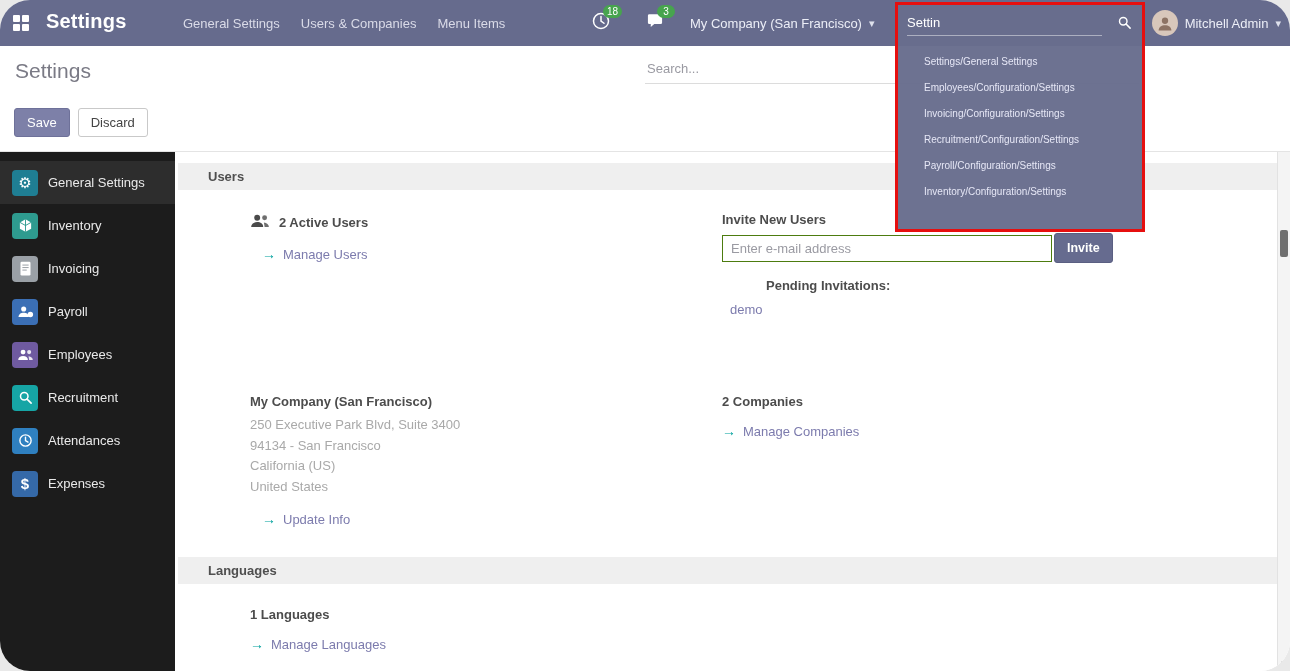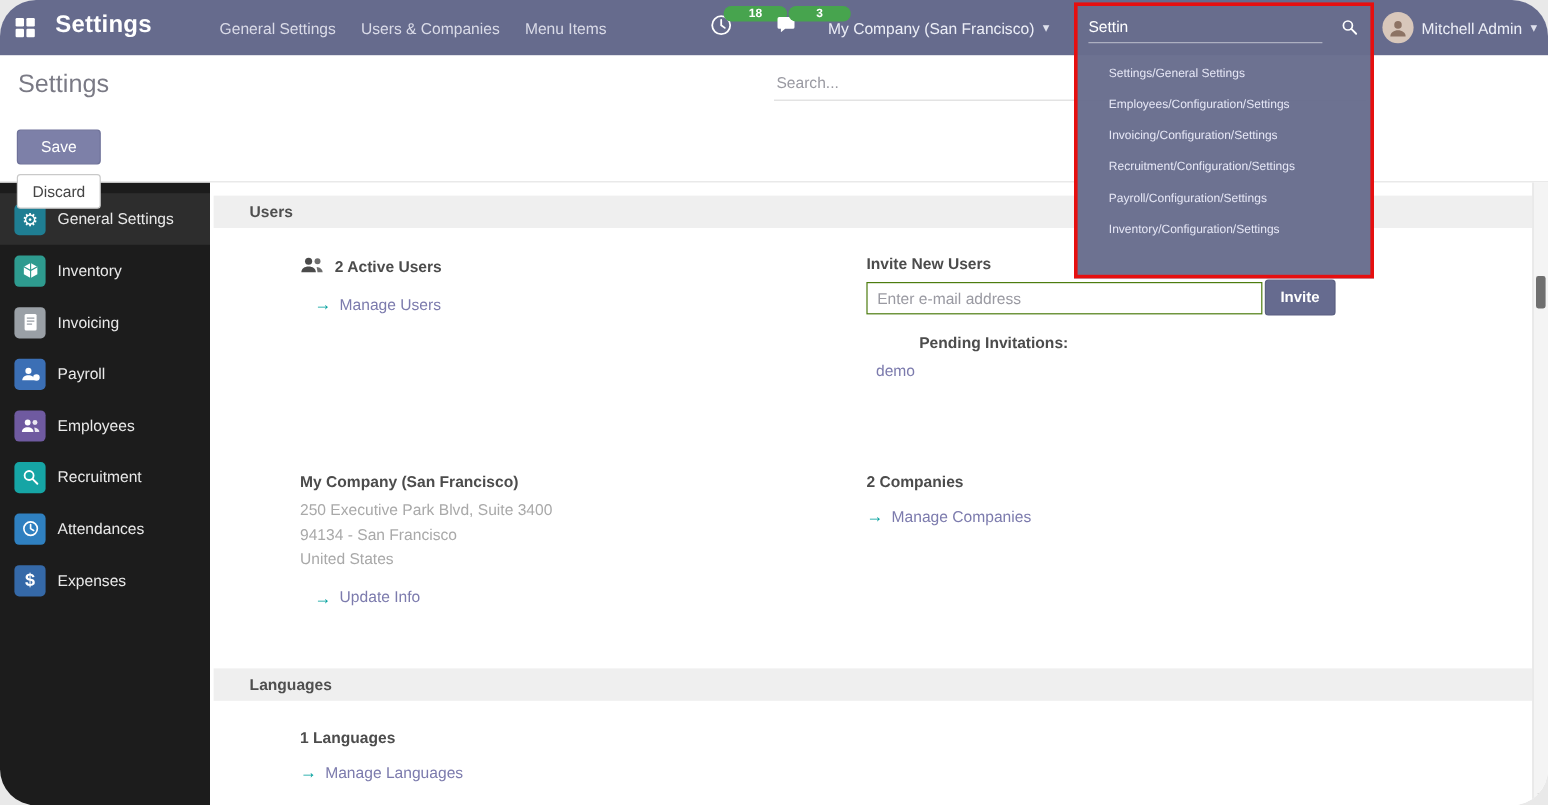--- a/index.html
+++ b/index.html
@@ -8,21 +8,21 @@
 
   
   .navbar{position:absolute;top:0;left:0;width:100%;height:46px;background:#666b8d;color:#fff;z-index:20;}
   .apps{position:absolute;left:13px;top:15px;display:grid;grid-template-columns:7px 7px;grid-auto-rows:7px;gap:2px;cursor:pointer;}
   .apps b{background:#fff;border-radius:1px;}
   .nav-title{position:absolute;left:46px;top:10px;font-size:20px;font-weight:700;letter-spacing:.2px;cursor:pointer;}
   .nav-menu{position:absolute;left:183px;top:0;height:46px;display:flex;align-items:center;gap:21px;font-size:13px;color:#dadbe8;}
   .nav-menu span{cursor:pointer;white-space:nowrap;}
   .systray{position:absolute;top:12px;cursor:pointer;}
   .systray .badge{position:absolute;left:11px;top:-7px;min-width:10px;background:#47a44e;color:#fff;
-                  font-size:10px;font-weight:700;line-height:13px;padding:0 21px;border-radius:8px;text-align:center;}
+                  font-size:10px;font-weight:400;line-height:13px;padding:0 4px;border-radius:8px;text-align:center;}
   .sys-clock{left:592px;}
   .sys-chat{left:646px;}
   .company{position:absolute;left:690px;top:0;height:46px;display:flex;align-items:center;gap:7px;font-size:13px;color:#eceef7;cursor:pointer;white-space:nowrap;}
   .usermenu{position:absolute;right:9px;top:0;height:46px;display:flex;align-items:center;gap:7px;font-size:13px;color:#eceef7;cursor:pointer;white-space:nowrap;}
   .avatar{width:26px;height:26px;border-radius:50%;background:#d8c7bb;display:flex;align-items:center;justify-content:center;overflow:hidden;flex:0 0 26px;}
   .caret{font-size:11px;opacity:.9;}
 
   
   .search-overlay{position:absolute;left:895px;top:2px;width:250px;height:230px;box-sizing:border-box;
                   border:3px solid #e60f0f;background:rgba(104,109,141,0.97);z-index:60;}
@@ -35,21 +35,21 @@
   .so-results li{padding:4.5px 8px 4.5px 26px;line-height:17px;white-space:nowrap;overflow:hidden;cursor:pointer;}
 
   
   .control-panel{position:absolute;top:46px;left:0;width:100%;height:106px;background:#fff;
                  border-bottom:1px solid #e4e4e4;box-sizing:border-box;z-index:5;}
   .cp-title{position:absolute;left:15px;top:13px;font-size:21px;font-weight:500;color:#7a7a85;margin:0;}
   .cp-search{position:absolute;left:645px;top:10px;width:490px;border:none;border-bottom:1px solid #dcdcdc;
              background:transparent;outline:none;font-size:13px;color:#555;padding:5px 2px 7px;
              font-family:"Liberation Sans",sans-serif;}
   .cp-search::placeholder{color:#9a9aa2;}
-  .cp-buttons{position:absolute;left:14px;top:62px;display:flex;gap:8px;flex-direction:column;}
+  .cp-buttons{position:absolute;left:14px;top:62px;display:flex;gap:8px;}
   .btn{font-size:13px;line-height:17px;padding:5px 12px;border-radius:3px;cursor:pointer;font-family:"Liberation Sans",sans-serif;}
   .btn-primary{background:#7d80a8;border:1px solid #6e7199;color:#fff;}
   .btn-secondary{background:#fff;border:1px solid #c9c9c9;color:#444;}
 
   
   .sidebar{position:absolute;left:0;top:152px;width:175px;bottom:0;background:#1c1c1c;box-sizing:border-box;padding-top:9px;z-index:4;}
   .side-item{display:flex;align-items:center;gap:10px;height:43px;padding-left:12px;color:#e9e9e9;font-size:13px;cursor:pointer;}
   .side-item.active{background:#2d2d2d;}
   .s-icon{width:26px;height:26px;border-radius:4px;display:flex;align-items:center;justify-content:center;
           color:#fff;font-size:15px;flex:0 0 26px;}
@@ -275,20 +275,21 @@
         </div>
       </div>
     </div>
 
     <div class="row row-companies">
       <div class="col-l">
         <div class="boldline">My Company (San Francisco)</div>
         <div class="addr">
           <div>250 Executive Park Blvd, Suite 3400</div>
           <div>94134 - San Francisco</div>
+          <div>California (US)</div>
           <div>United States</div>
         </div>
         <div class="mt13 ml12">
           <a class="link">
             <span class="arrow">→</span>
             <span>Update Info</span>
           </a>
         </div>
       </div>
       <div class="col-r">

